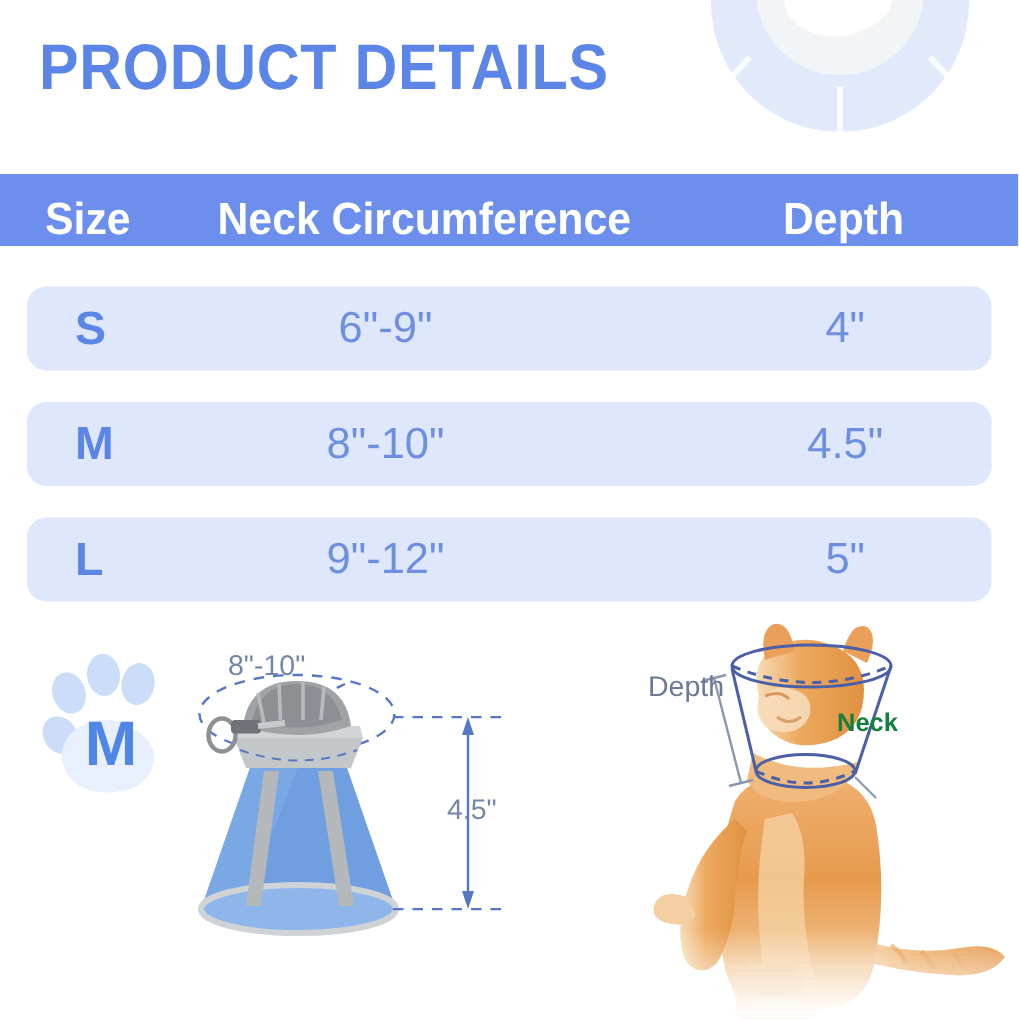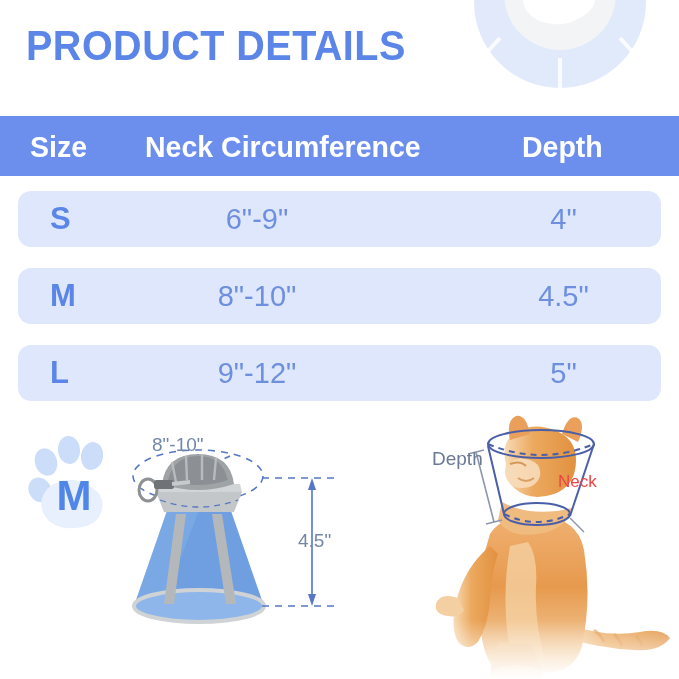--- a/index.html
+++ b/index.html
@@ -48,21 +48,21 @@
     white-space: nowrap;
     line-height: 1;
   }
 
   
   .table-head {
     position: absolute;
     left: 0;
     top: 116px;
     width: 679px;
-    height: 60px;
+    height: 48px;
     background: #6c8fee;
   }
   .th {
     position: absolute;
     top: 0;
     height: 62px;
     line-height: 62px;
     color: #ffffff;
     font-size: 30px;
     font-weight: bold;
@@ -166,22 +166,22 @@
     font-size: 19px;
     color: #6a7a96;
     font-weight: 300;
     white-space: nowrap;
   }
   .label-circ {
     position: absolute;
     left: 160px;
     top: 65px;
     font-size: 17px;
-    color: #ef4444;
-    font-weight: 400;
+    color: #15803d;
+    font-weight: 700;
     line-height: 1.25;
     white-space: nowrap;
   }
 </style>
 </head>
 <body>
 
 <div id="page">
 
   <svg class="hero-cone" viewBox="0 0 188 178">

